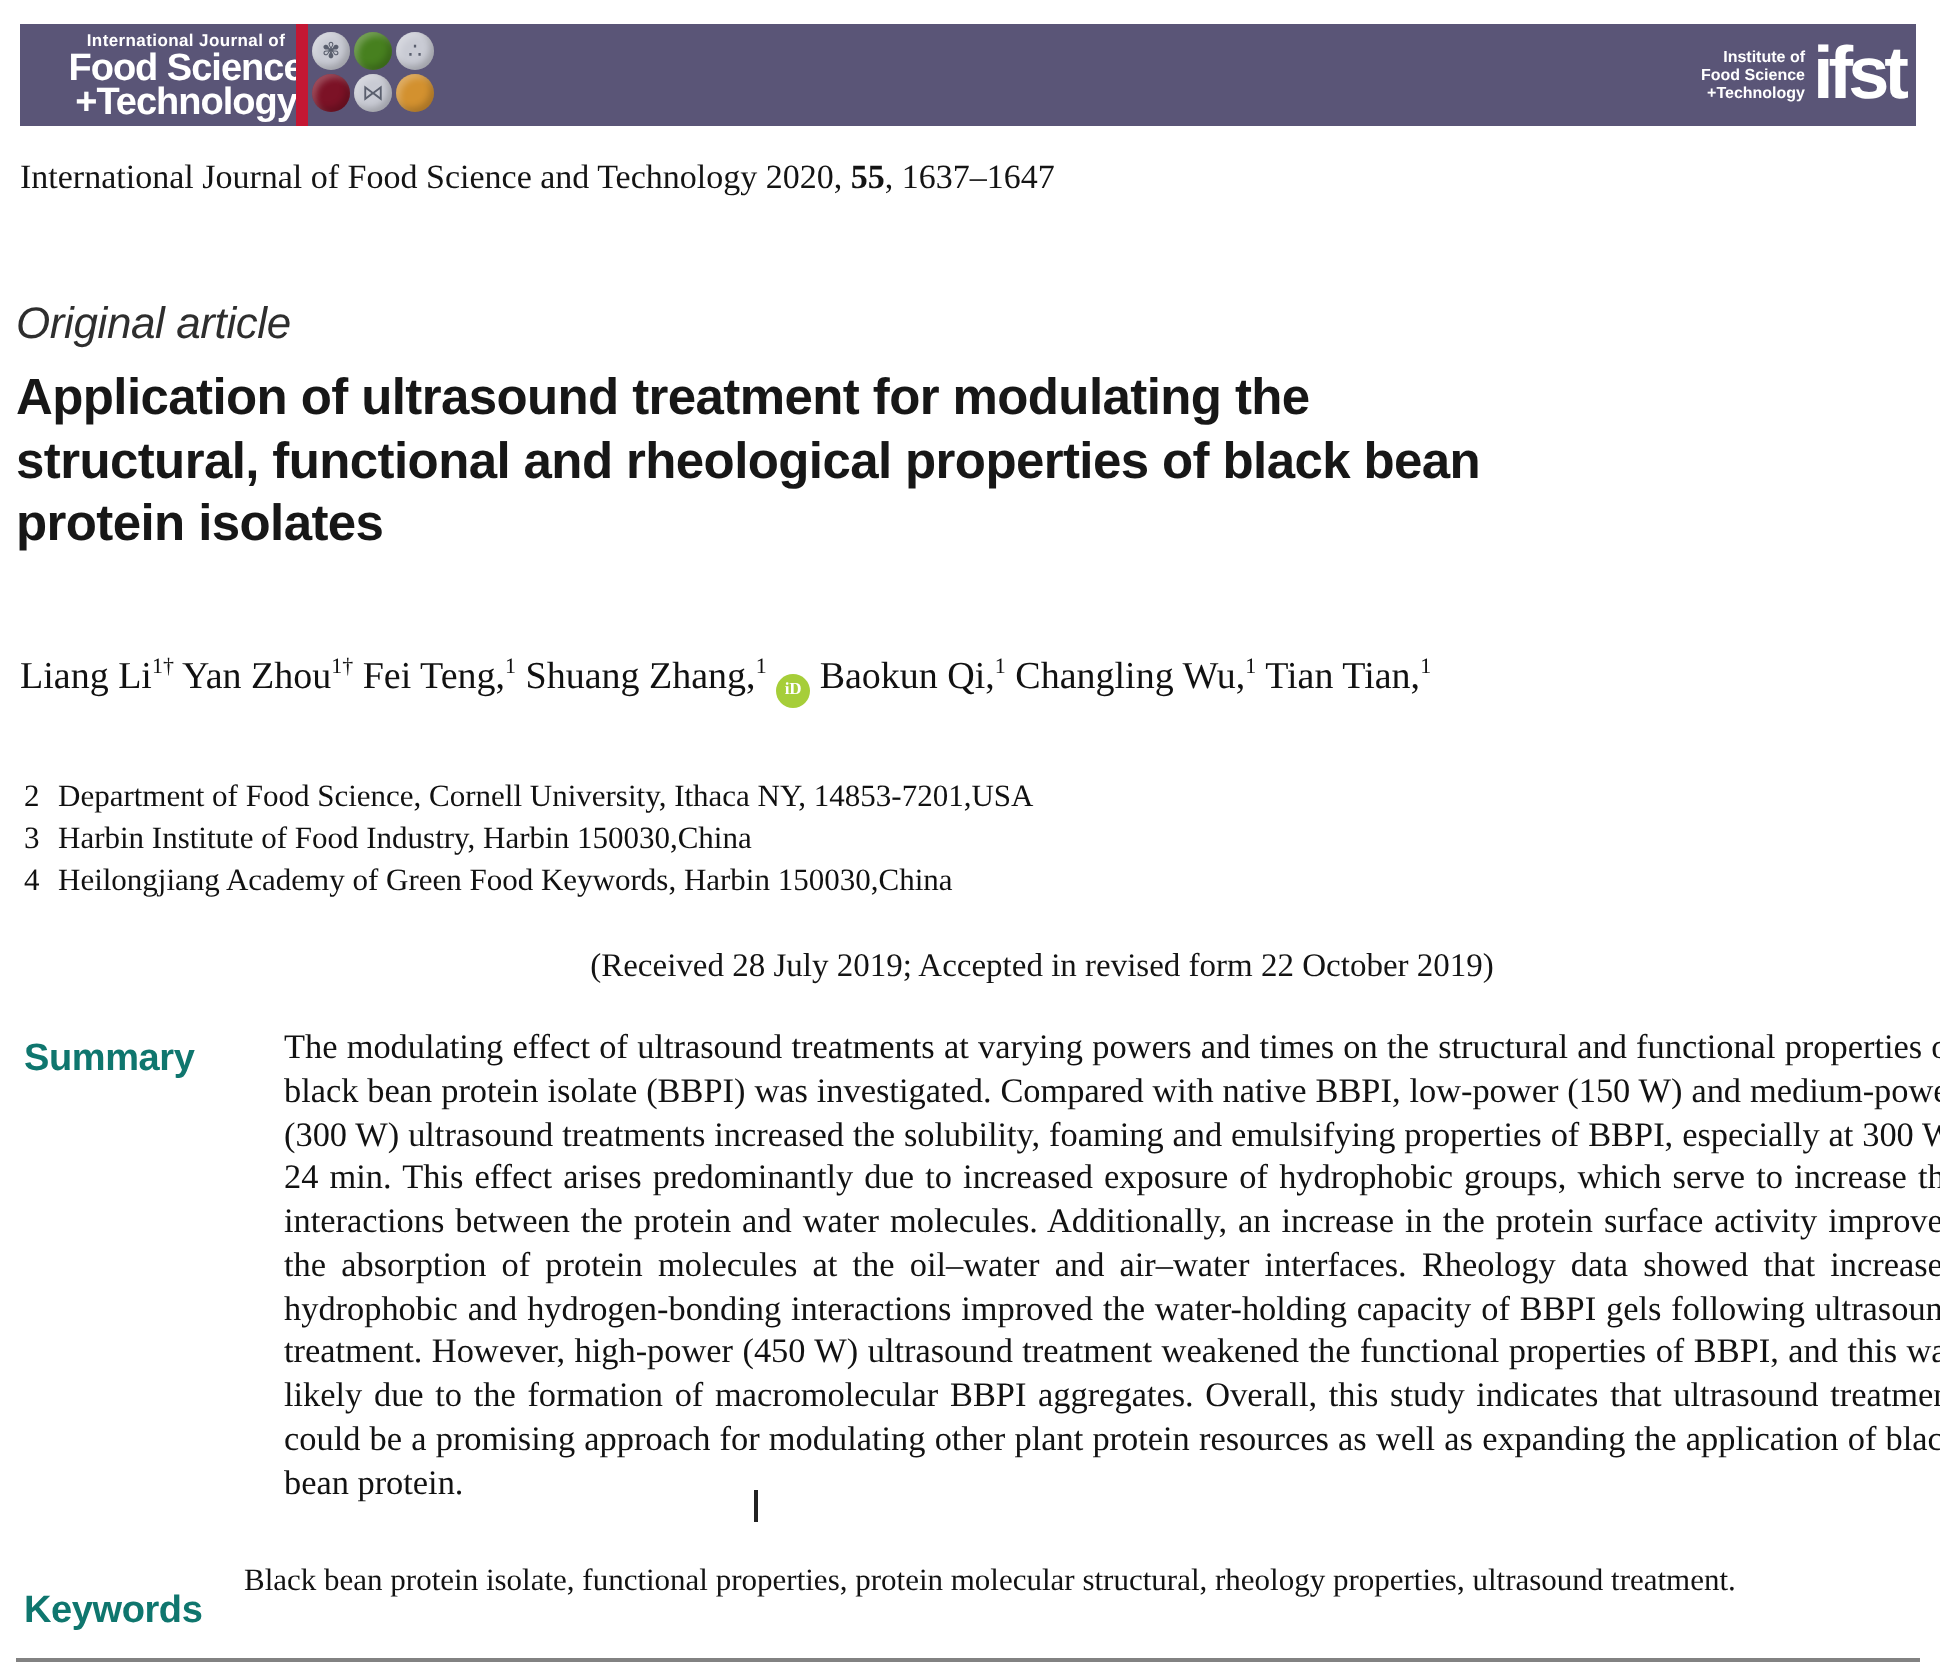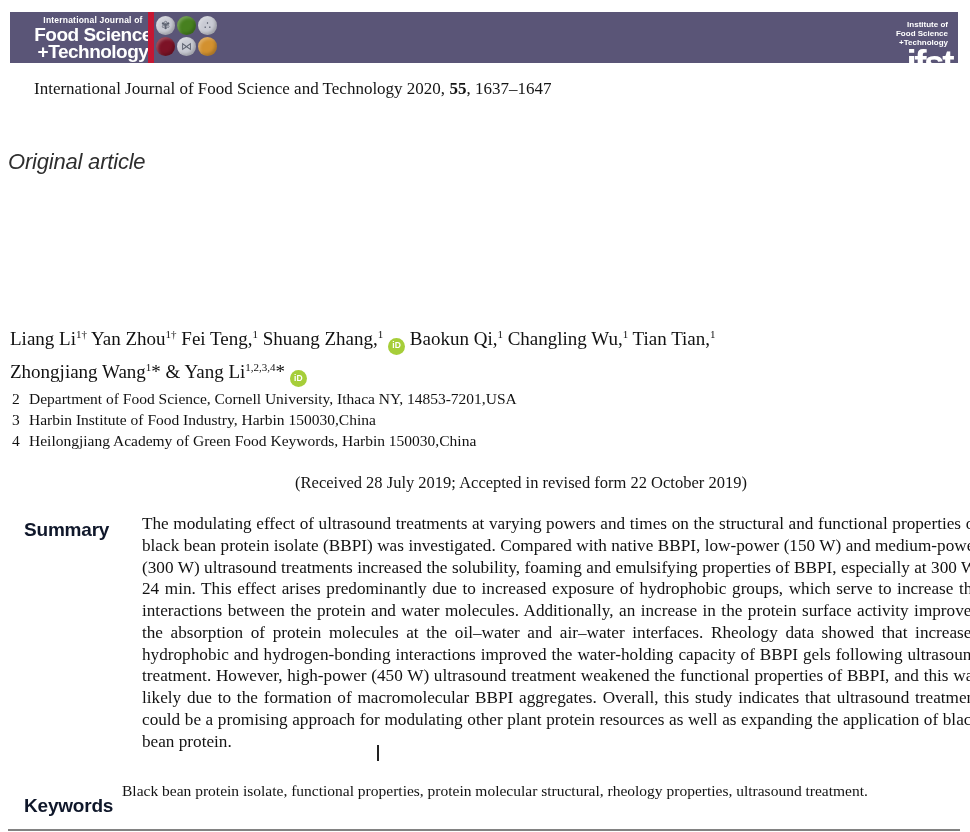--- a/index.html
+++ b/index.html
@@ -15,49 +15,49 @@
   .jlogo .l1  { font-size:19px; line-height:17px; letter-spacing:-0.5px; }
   .jlogo .l2  { font-size:19px; line-height:17px; letter-spacing:-0.5px; }
   .stripe { position:absolute; left:138px; top:0; width:6px; height:51px; }
   .photo-grid { position:absolute; left:146px; top:4px; width:64px;
                 display:flex; flex-wrap:wrap; gap:2px; }
   .photo-circle { width:19px; height:19px; border-radius:50%;
                   display:flex; align-items:center; justify-content:center;
                   font-size:11px; color:rgba(70,76,92,0.85);
                   box-shadow: inset -2px -2px 3px rgba(0,0,0,.20),
                               inset  2px  2px 3px rgba(255,255,255,.25); }
-  .ifst { position:absolute; right:6px; top:8px; display:flex; align-items:flex-end;
-          color:#fff; font-family:"Liberation Sans", sans-serif;flex-direction:column; }
+  .ifst { position:absolute; right:6px; top:8px; display:flex; align-items:center;
+          color:#fff; font-family:"Liberation Sans", sans-serif; }
   .ifst .small { text-align:right; font-size:8px; font-weight:bold; line-height:9px;
                  margin-right:4px; }
   .ifst .acr { font-size:37px; font-weight:bold; letter-spacing:-2.5px; line-height:34px; }
 
   
-  .citation { position:absolute; left:10px; top:79px; font-size:17px; color:#141414;margin-left:24px; }
+  .citation { position:absolute; left:10px; top:79px; font-size:17px; color:#141414; }
   .kicker { position:absolute; left:8px; top:149px; font-family:"Liberation Sans", sans-serif;
             font-size:22px; color:#2e2e2e; letter-spacing:-0.2px;font-style:italic; }
   .title { position:absolute; left:8px; top:184px; width:880px;
            font-family:"Liberation Sans", sans-serif; font-size:25.5px; font-weight:bold;
            line-height:31.5px; color:#171717; letter-spacing:-0.3px; }
   .authors { position:absolute; left:10px; top:322px; width:880px;
              font-size:19px; line-height:25.5px; color:#111; }
   .authors sup { font-size:11px; }
   .orcid-badge { display:inline-flex; width:17px; height:17px; border-radius:50%;
-                 color:#fff; font-family:Liberation Sans, sans-serif; font-size:8.5px;
+                 color:#fff; font-family:Liberation Serif, serif; font-size:8.5px;
                  font-weight:bold; align-items:center; justify-content:center;
                  vertical-align:-3px; cursor:pointer; }
   .affils { position:absolute; left:12px; top:389px; font-size:15.5px;
             line-height:20.8px; color:#111; }
   .affil-num { display:inline-block; width:17px; }
   .received { position:absolute; left:0; top:473px; width:970px; text-align:center;
               font-size:16.5px; color:#141414;padding-left:36px; }
 
   
   .sec-label { position:absolute; left:12px; font-family:"Liberation Sans", sans-serif;
-               font-weight:bold; color:#0f172a; letter-spacing:-0.2px;margin-left:12px; }
+               font-weight:bold; color:#0f766e; letter-spacing:-0.2px; }
   .sum-label { top:519px; font-size:19px; }
   .kw-label  { top:795px; font-size:19px; }
   .summary-text { position:absolute; left:122px; top:513px; width:838px;
                   font-size:17.2px; line-height:21.75px; text-align:justify; color:#121212;margin-left:20px; }
   .keywords-text { position:absolute; left:122px; top:782px; width:846px;
                    font-size:15.5px; color:#121212; white-space:nowrap; }
 
   .caret { position:absolute; left:377px; top:745px; width:1.5px; height:16px; background:#222; }
   .rule  { position:absolute; left:8px; top:829px; width:952px; height:1.5px; background:#828282; }
 </style>
@@ -88,24 +88,28 @@
         <div>+Technology</div>
       </div>
       <div class="acr">ifst</div>
     </div>
   </header>
 
   <div class="citation"><span>International Journal of Food Science and Technology 2020, </span><b>55</b><span>, 1637–1647</span></div>
 
   <div class="kicker">Original article</div>
 
+  <div class="title">
+    <div>Application of ultrasound treatment for modulating the</div>
+    <div>structural, functional and rheological properties of black bean</div>
+    <div>protein isolates</div>
+  </div>
 
   <div class="authors">
     <div id="authors1"><span>Liang Li<sup>1†</sup></span> <span>Yan Zhou<sup>1†</sup></span> <span>Fei Teng,<sup>1</sup></span> <span>Shuang Zhang,<sup>1</sup></span> <span class="orcid-badge" style="background: rgb(166, 206, 57);">iD</span> <span>Baokun Qi,<sup>1</sup></span> <span>Changling Wu,<sup>1</sup></span> <span>Tian Tian,<sup>1</sup></span> </div>
-    <div id="authors2"><span>Zhongjiang Wang<sup>1</sup>*</span> <span>&amp; Yang Li<sup>1,2,3,4</sup>*</span> <span class="orcid-badge" style="background: rgb(166, 206, 57);">iD</span> </div>
   </div>
 
   <div class="affils" id="affils">
       <div><span class="affil-num">2</span><span>Department of Food Science, Cornell University, Ithaca NY, 14853-7201,USA</span></div>
       <div><span class="affil-num">3</span><span>Harbin Institute of Food Industry, Harbin 150030,China</span></div>
       <div><span class="affil-num">4</span><span>Heilongjiang Academy of Green Food Keywords, Harbin 150030,China</span></div>
     </div>
 
   <div class="received">(Received 28 July 2019; Accepted in revised form 22 October 2019)</div>
 

